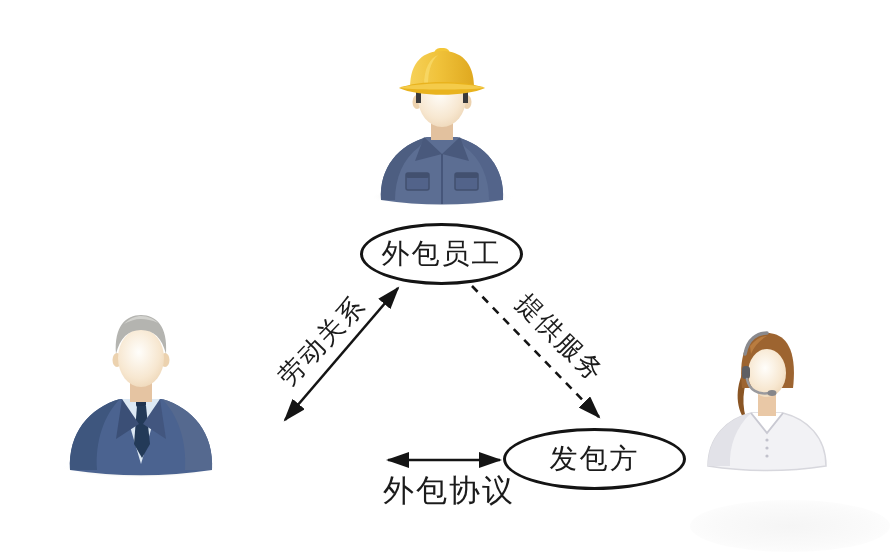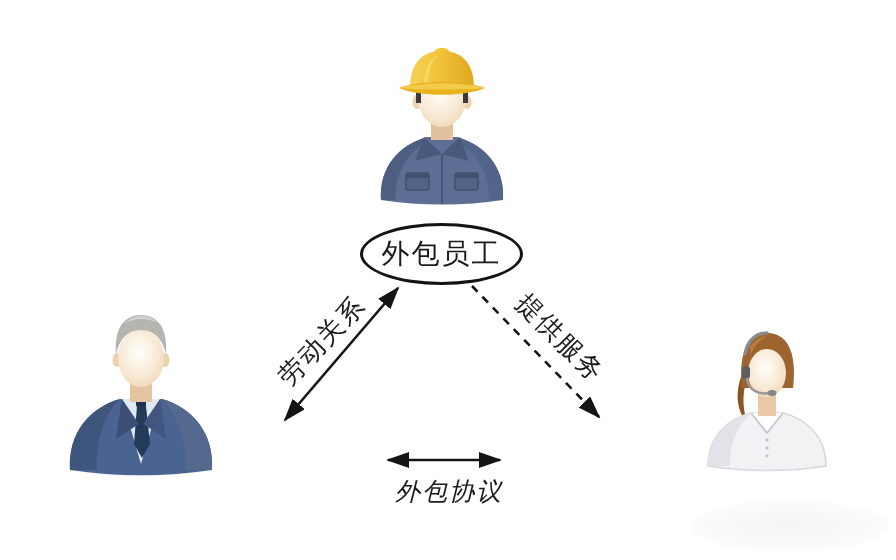--- a/index.html
+++ b/index.html
@@ -6,21 +6,21 @@
   #canvas{position:relative;width:896px;height:560px;background:#ffffff;overflow:hidden;
           font-family:"Liberation Sans","DejaVu Sans",sans-serif;}
   svg{display:block;}
   .fig{position:absolute;}
   #arrows{position:absolute;left:0;top:0;z-index:2;}
   .node{position:absolute;z-index:3;box-sizing:border-box;border:3px solid #141414;border-radius:50%;
         background:#ffffff;display:flex;align-items:center;justify-content:center;
         font-size:28px;letter-spacing:2px;color:#1b1b1b;text-align:center;}
   .edge-label{position:absolute;z-index:4;font-size:26px;color:#1b1b1b;letter-spacing:2px;
               white-space:nowrap;transform-origin:center;}
-  #label-agreement{font-size:25px;font-style:italic;}
+  #label-agreement{font-size:31px;}
   #watermark-blob{position:absolute;left:690px;top:500px;width:200px;height:52px;z-index:1;
     background:radial-gradient(ellipse at center,#f5f5f5 0%,#fafafa 55%,rgba(255,255,255,0) 90%);
     border-radius:50%;}
 </style>
 </head>
 <body>
 
 <div id="canvas">
 
   <svg class="fig" style="left:366px;top:46px;" width="152" height="162" viewBox="0 0 152 162">
@@ -158,19 +158,22 @@
       </marker>
     </defs>
     <line x1="285" y1="420" x2="398" y2="288" stroke="#141414" stroke-width="2.6" marker-start="url(#ah)" marker-end="url(#ah)"></line>
     <line x1="472" y1="286" x2="599" y2="417" stroke="#141414" stroke-width="2.6" stroke-dasharray="8 7" marker-end="url(#ah)"></line>
     <line x1="388" y1="460" x2="500" y2="460" stroke="#141414" stroke-width="2.6" marker-start="url(#ah)" marker-end="url(#ah)"></line>
   </svg>
 
   <div class="node" style="left:360px;top:223px;width:163px;height:62px;">
     <span>外包员工</span>
   </div>
+  <div class="node" style="left:503px;top:428px;width:183px;height:62px;">
+    <span>发包方</span>
+  </div>
 
   <div class="edge-label" id="label-labor" style="left:322px;top:341px;transform:translate(-50%,-50%) rotate(-46deg);">劳动关系</div>
   <div class="edge-label" id="label-service" style="left:560px;top:338px;transform:translate(-50%,-50%) rotate(45deg);">提供服务</div>
   <div class="edge-label" id="label-agreement" style="left:449px;top:491px;transform:translate(-50%,-50%);">外包协议</div>
 
   <div id="watermark-blob"></div>
 </div>
 
 </body></html>

